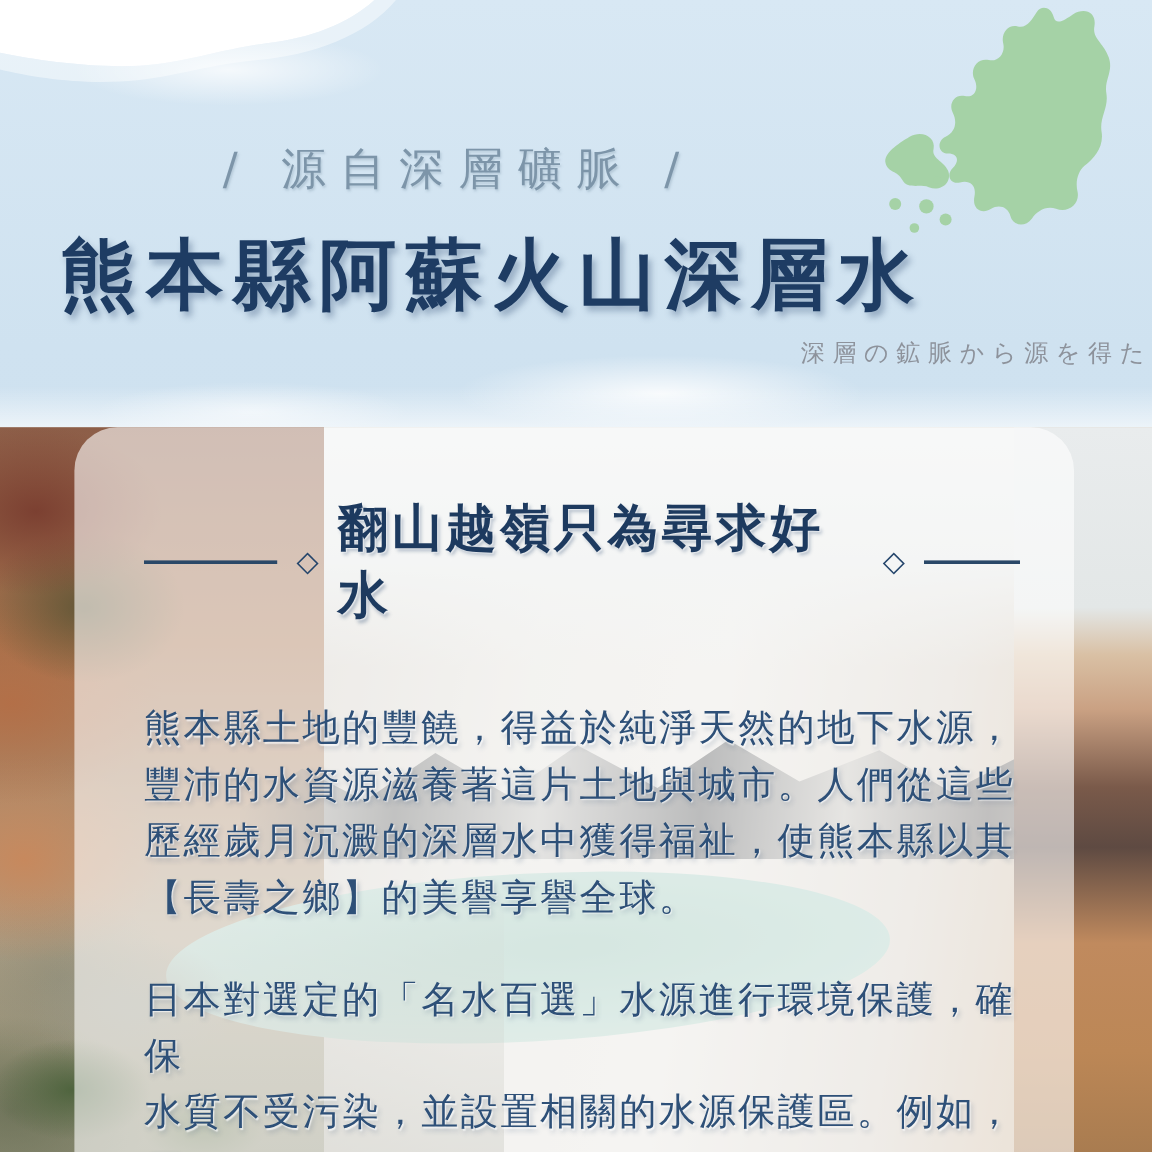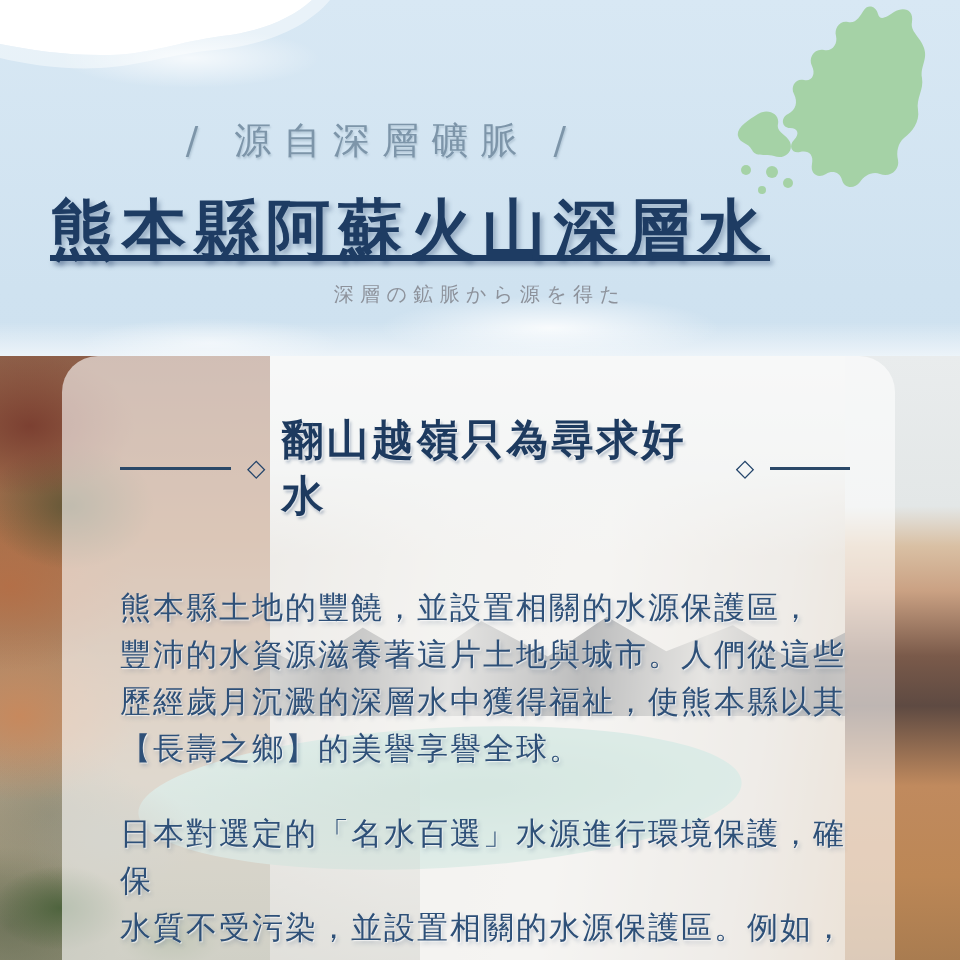--- a/index.html
+++ b/index.html
@@ -22,22 +22,22 @@
 
   
   .map-wrap { position:absolute; left:728px; top:2px; width:220px; height:200px; }
 
   
   .kicker { position:absolute; left:0; top:116px; width:764px; text-align:center;
             font-size:37px; color:#7d95a9; letter-spacing:.33em; font-weight:400;
             text-shadow:1px 2px 2px rgba(120,145,165,.35); }
   .title  { position:absolute; left:0; top:186px; width:820px; text-align:center;
             font-size:64px; font-weight:700; color:#1e3c63; letter-spacing:8px;
-            text-shadow:3px 4px 5px rgba(40,70,110,.35);text-decoration:underline; }
-  .subtitle { position:absolute; left:0; top:281px; width:960px; text-align:center;
+            text-shadow:3px 4px 5px rgba(40,70,110,.35); }
+  .subtitle { position:absolute; left:0; top:281px; width:960px; text-align:right;
             font-size:20px; color:#8d929b; letter-spacing:.32em; }
 
   
   .photo { position:absolute; left:0; top:356px; width:960px; height:604px; overflow:hidden;
            background:linear-gradient(100deg,#a08b77 0%,#cfc9c0 22%,#e2e0da 45%,#e6e4df 60%,#d6cfc5 78%,#c9a67e 100%); }
   .photo-haze { position:absolute; left:0; top:0; width:100%; height:200px;
            background:linear-gradient(180deg,#eceeee 0%,#e4e7e6 55%,rgba(228,231,230,0) 100%); }
   .photo-left { position:absolute; left:-40px; top:-20px; width:310px; height:660px;
            background:
              radial-gradient(150px 100px at 70px 90px, rgba(122,62,48,.95), rgba(122,62,48,0) 70%),
@@ -133,21 +133,21 @@
 
   <div class="card">
     <div class="card-inner">
       <div class="card-heading">
         <div class="rule rule-left"></div>
         <span class="diamond">◇</span>
         <span class="heading-text">翻山越嶺只為尋求好水</span>
         <span class="diamond">◇</span>
         <div class="rule rule-right"></div>
       </div>
-      <p class="body-para para-1">熊本縣土地的豐饒，並設置相關的水源保護區，
+      <p class="body-para para-1">熊本縣土地的豐饒，得益於純淨天然的地下水源，
 豐沛的水資源滋養著這片土地與城市。人們從這些
 歷經歲月沉澱的深層水中獲得福祉，使熊本縣以其
 【長壽之鄉】的美譽享譽全球。</p>
       <p class="body-para para-3">日本對選定的「名水百選」水源進行環境保護，確保
 水質不受污染，並設置相關的水源保護區。例如，周</p>
     </div>
   </div>
 
 </div>
 

